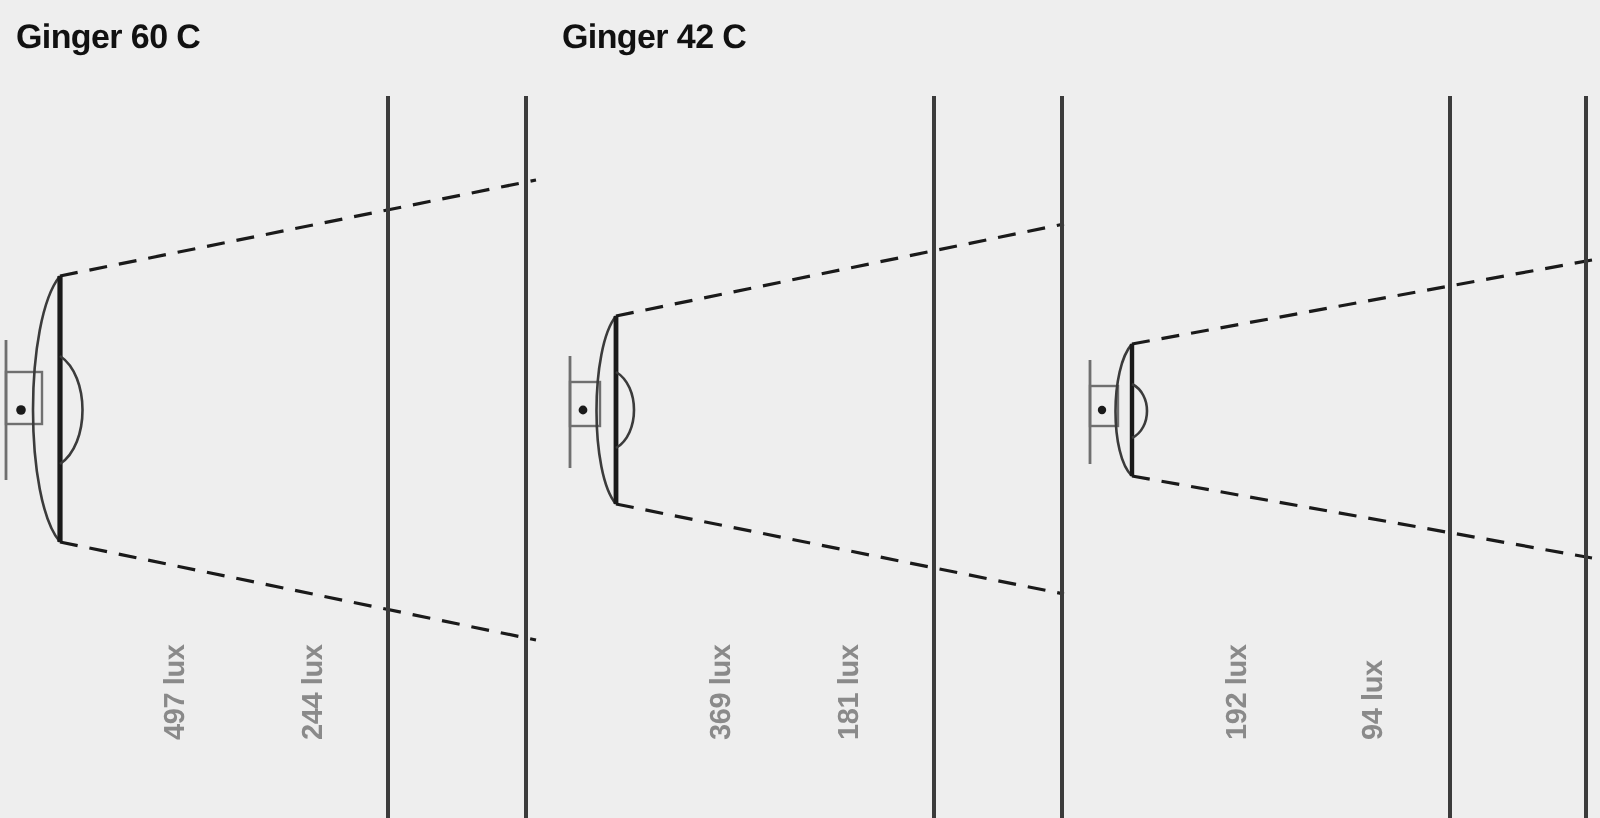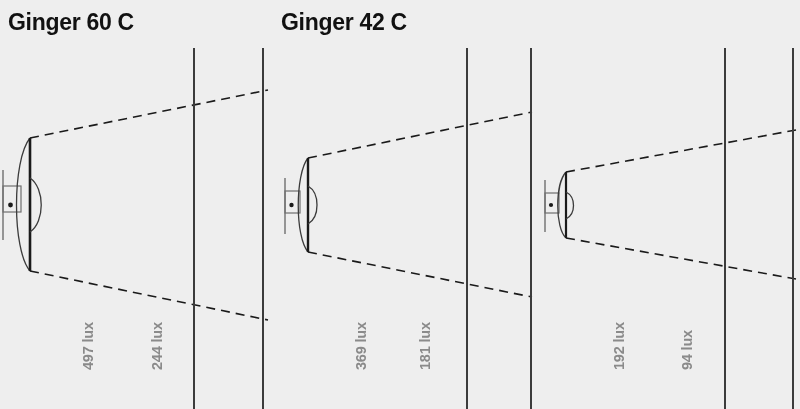--- a/index.html
+++ b/index.html
@@ -25,21 +25,21 @@
     background: #eeeeee;
   }
   .panel {
     position: absolute;
     top: 0;
     height: 409px;
   }
   .panel-title {
     position: absolute;
     top: 9px;
-    font-size: 23px;
+    font-size: 17px;
     font-weight: bold;
     color: #111111;
     letter-spacing: -0.3px;
     white-space: nowrap;
   }
   .diagram {
     position: absolute;
     left: 0;
     top: 0;
   }

